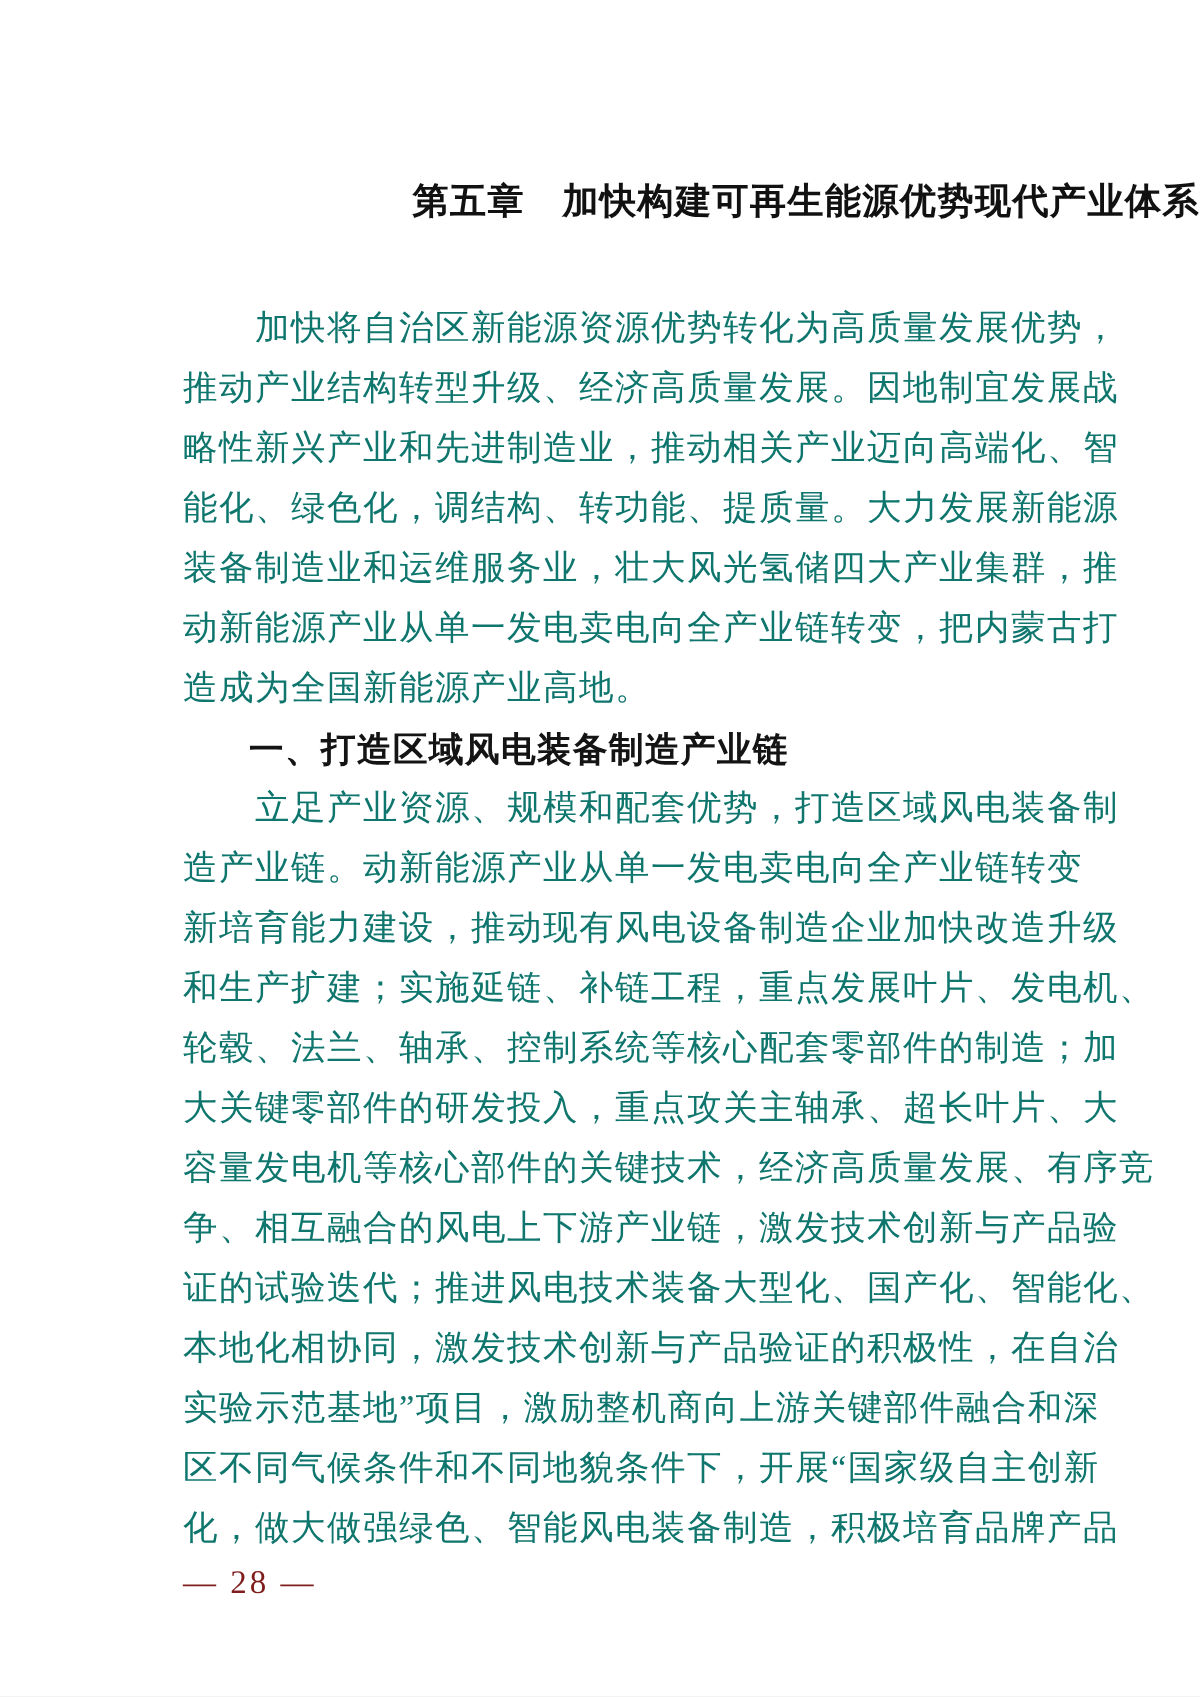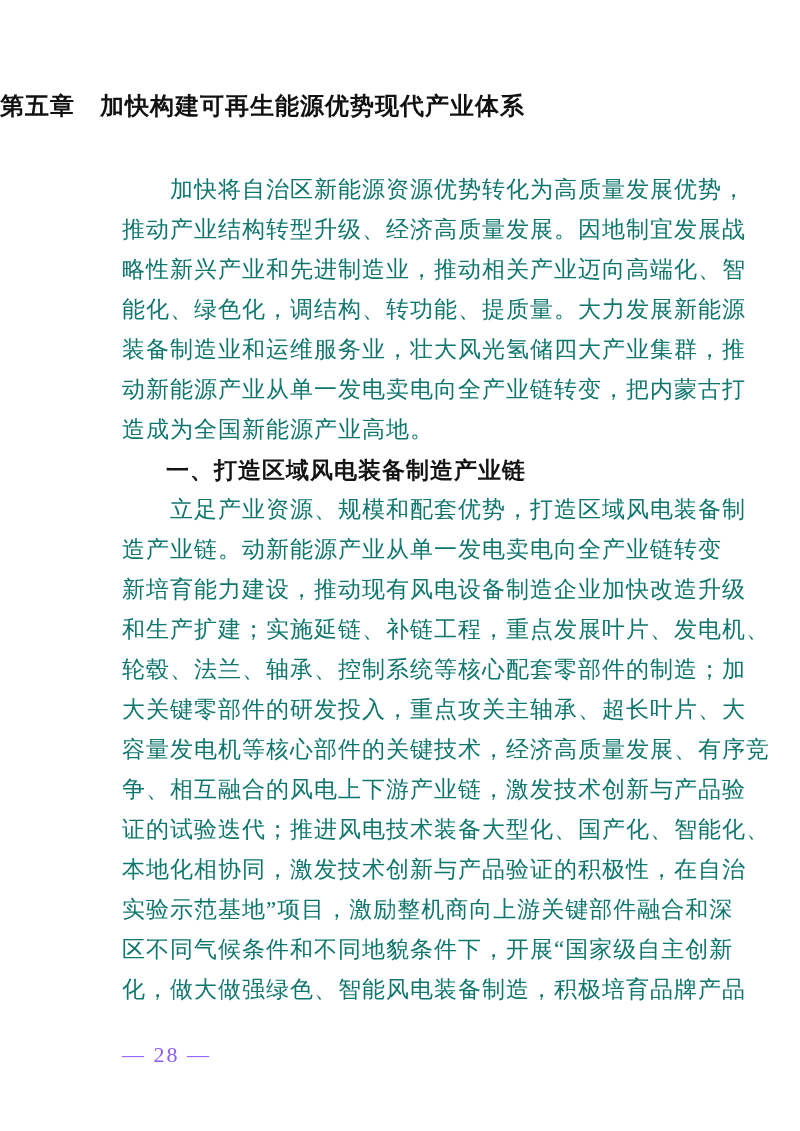--- a/index.html
+++ b/index.html
@@ -12,22 +12,22 @@
     width: 800px;
     height: 1131px;
     margin: 0 auto;
     background: #ffffff;
     overflow: hidden;
     font-family: "Liberation Serif", serif;
     color: #262626;
   }
   .chapter-title {
     margin: 0;
-    padding-top: 88px;
-    text-align: left;
+    padding-top: 117px;
+    text-align: right;
     font-family: "Liberation Sans", sans-serif;
     font-weight: bold;
     font-size: 24px;
     line-height: 36px;
     letter-spacing: 1px;
     color: #111111;
   }
   .body-text {
     margin: 0 116px 0 122px;
   }
@@ -59,21 +59,21 @@
     text-indent: 44px;
     color: #141414;
   }
   .page-footer {
     position: absolute;
     left: 122px;
     top: 1042px;
     font-family: "Liberation Serif", serif;
     font-size: 22px;
     letter-spacing: 2px;
-    color: #8b5cf6;
+    color: #7f1d1d;
   }
 </style>
 </head>
 <body>
 
 <div class="page">
 
   <h1 class="chapter-title">第五章　加快构建可再生能源优势现代产业体系</h1>
 
   <div class="body-text">

